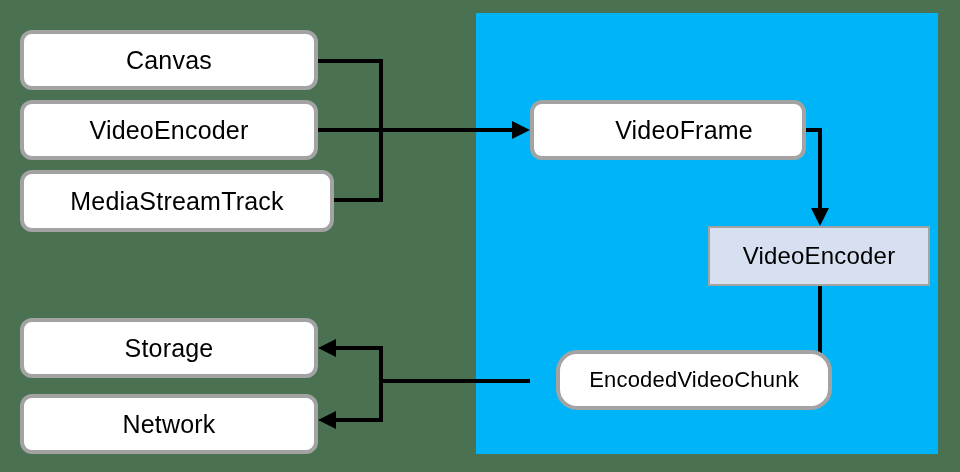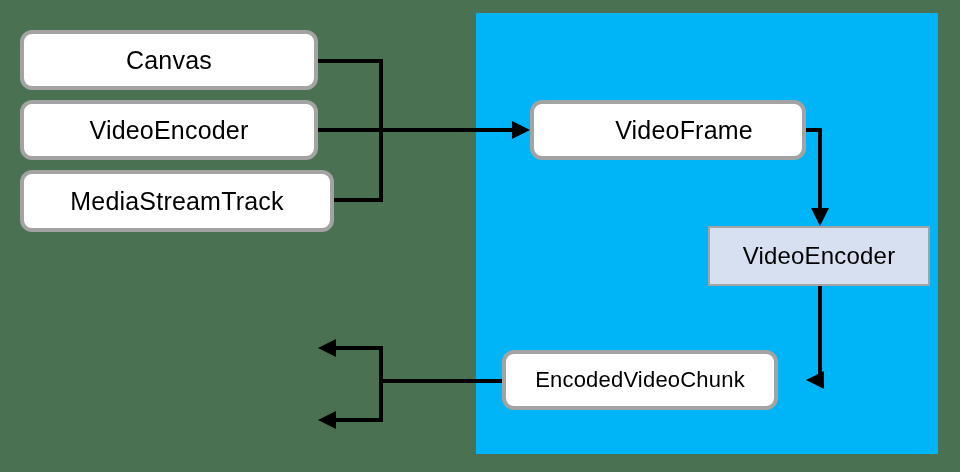--- a/index.html
+++ b/index.html
@@ -51,21 +51,21 @@
   #node-imagebitmap   { left: 20px;  top: 100px; width: 298px; height: 60px; }
   #node-mediastream   { left: 20px;  top: 170px; width: 314px; height: 62px; }
 
   
   #node-storage       { left: 20px;  top: 318px; width: 298px; height: 60px; }
   #node-network       { left: 20px;  top: 394px; width: 298px; height: 60px; }
 
   
   #node-videoframe    { left: 530px; top: 100px; width: 276px; height: 60px; padding-left: 32px; }
   #node-videoencoder  { left: 708px; top: 226px; width: 222px; height: 60px; }
-  #node-encodedchunk  { left: 502px; top: 350px; width: 276px; height: 60px; }
+  #node-encodedchunk  { left: 556px; top: 350px; width: 276px; height: 60px; border-radius: 21px; }
 
   .edge-layer {
     position: absolute;
     left: 0; top: 0;
     width: 960px;
     height: 472px;
     pointer-events: none;
   }
   .edge-layer path, .edge-layer line, .edge-layer polyline {
     fill: none;
@@ -114,21 +114,27 @@
   </div>
 
   <div class="node" id="node-imagebitmap">
     <span>VideoEncoder</span>
   </div>
 
   <div class="node" id="node-mediastream">
     <span>MediaStreamTrack</span>
   </div>
 
+  <div class="node" id="node-storage">
+    <span>Storage</span>
+  </div>
 
+  <div class="node" id="node-network">
+    <span>Network</span>
+  </div>
 
   <div class="node" id="node-videoframe">
     <span>VideoFrame</span>
   </div>
 
   <div class="node rect" id="node-videoencoder">
     <span>VideoEncoder</span>
   </div>
 
   <div class="node small-text" id="node-encodedchunk">

